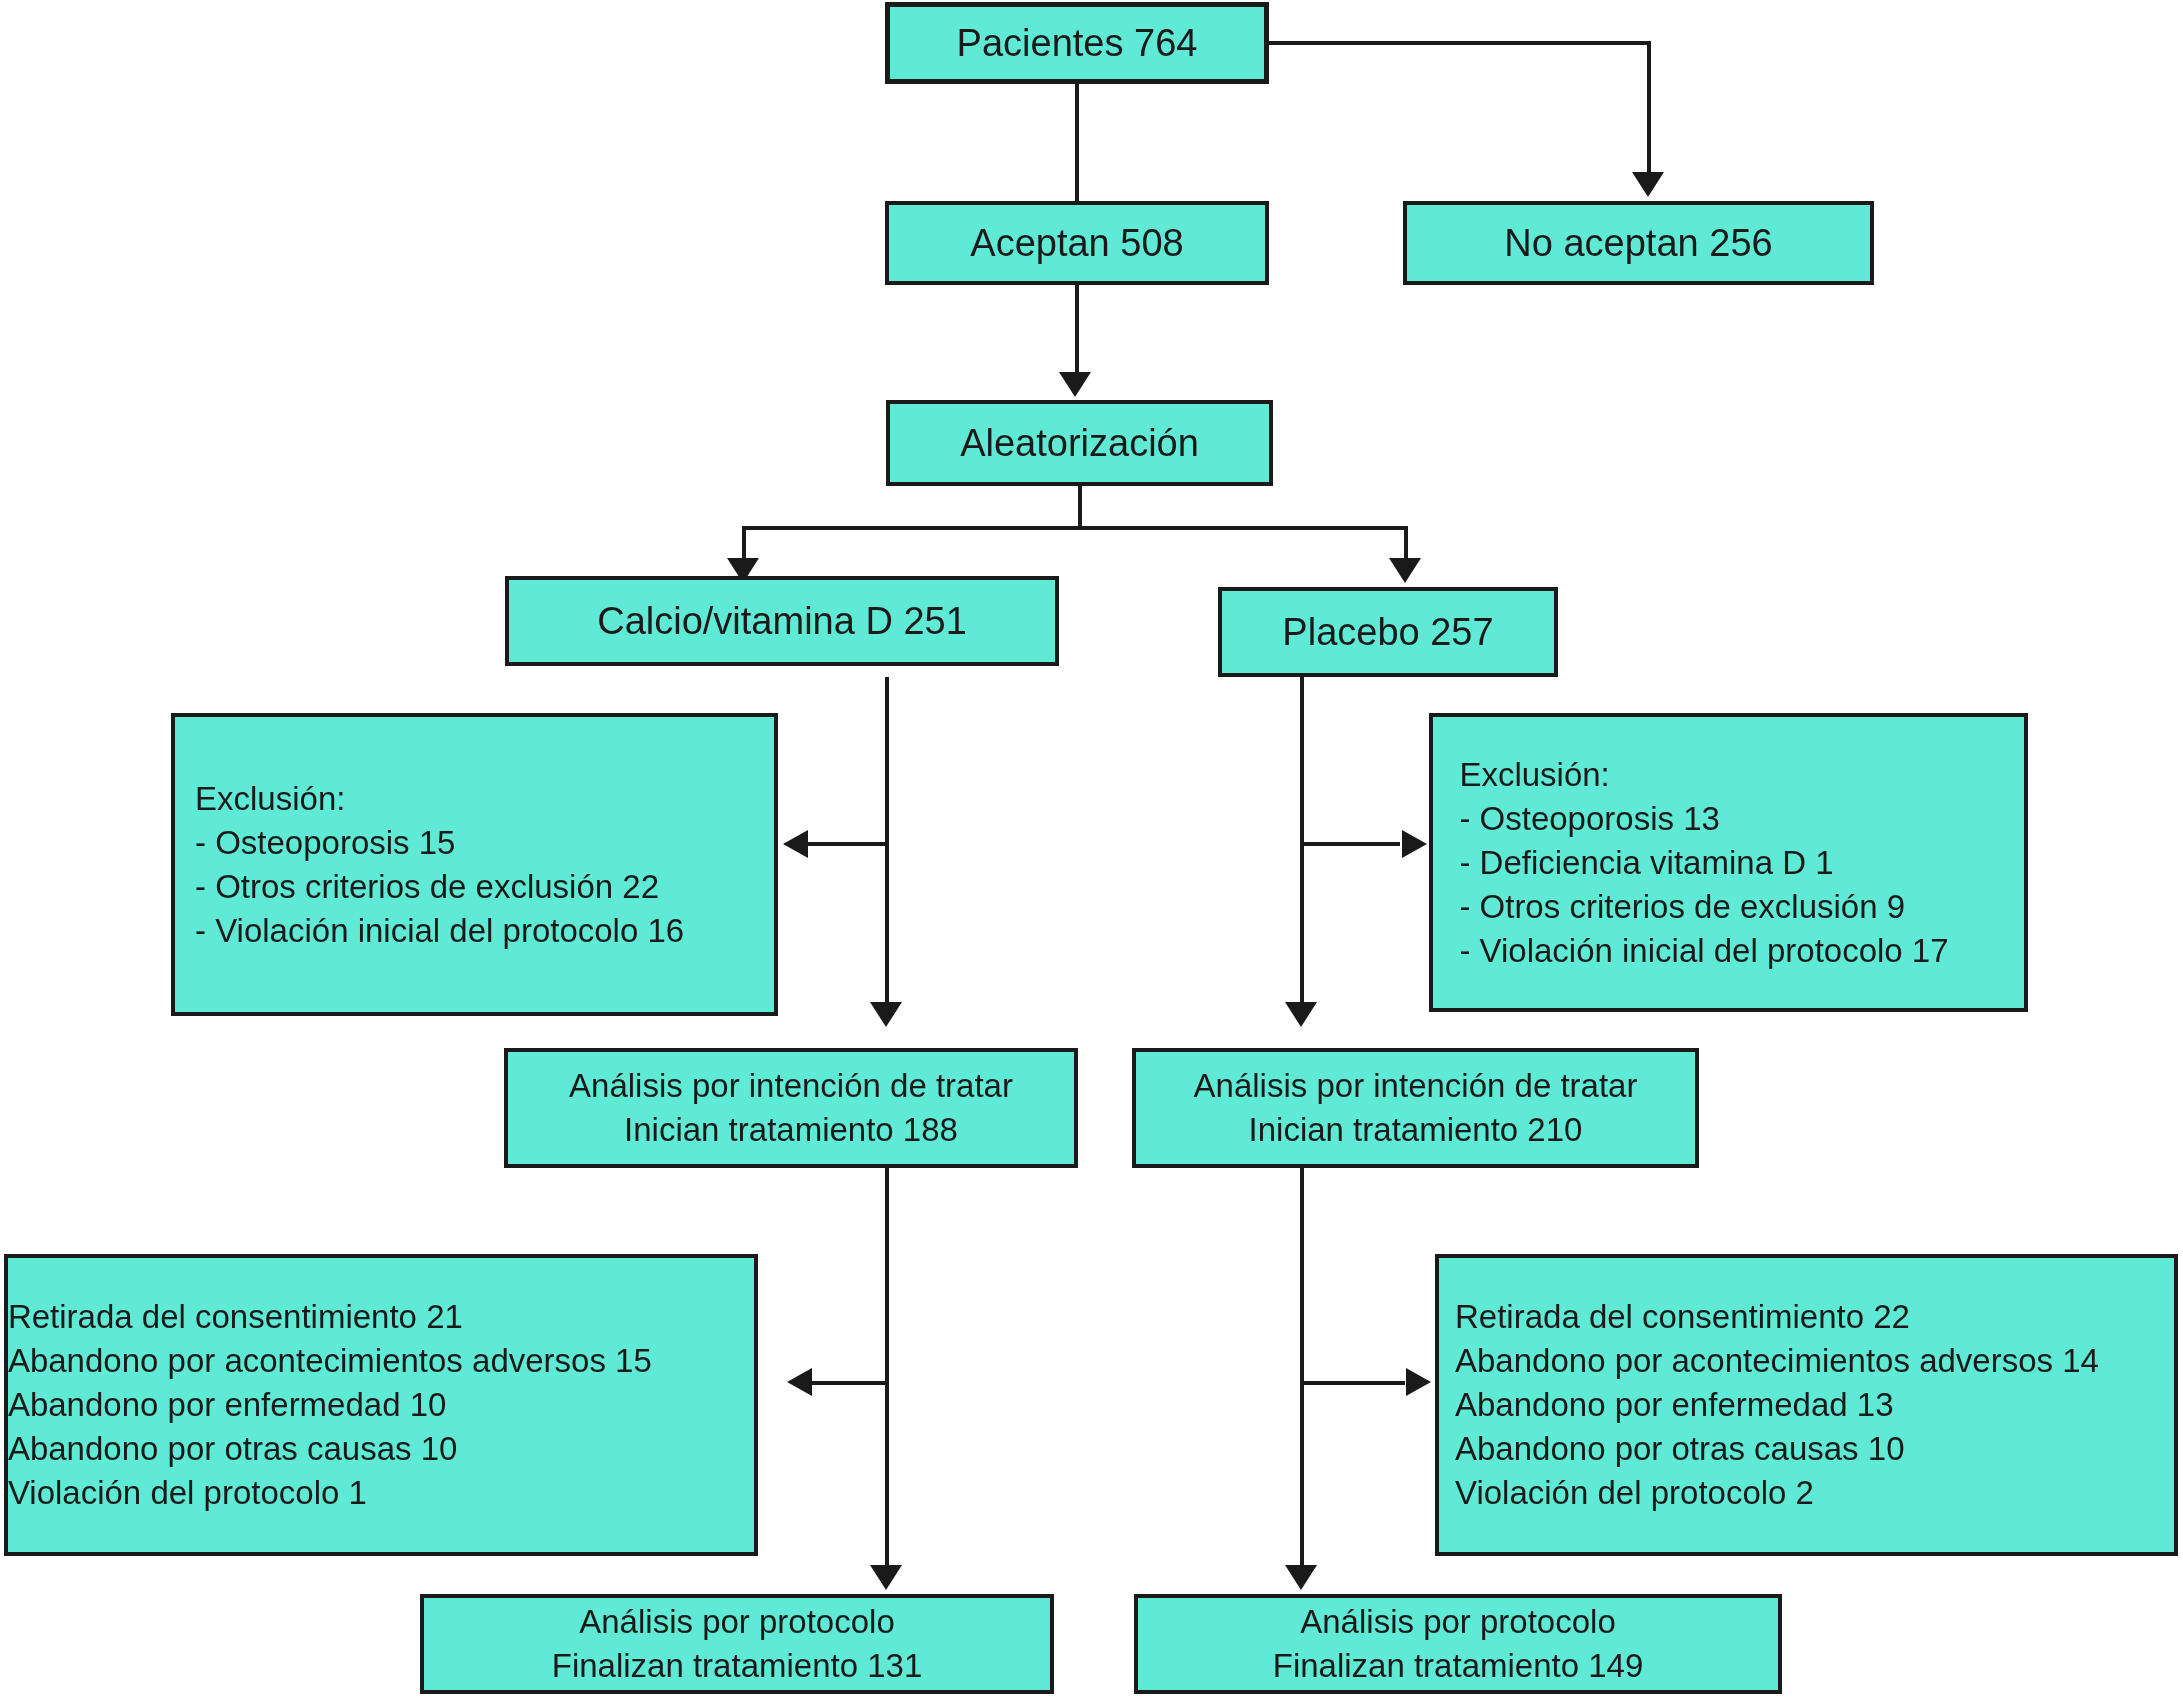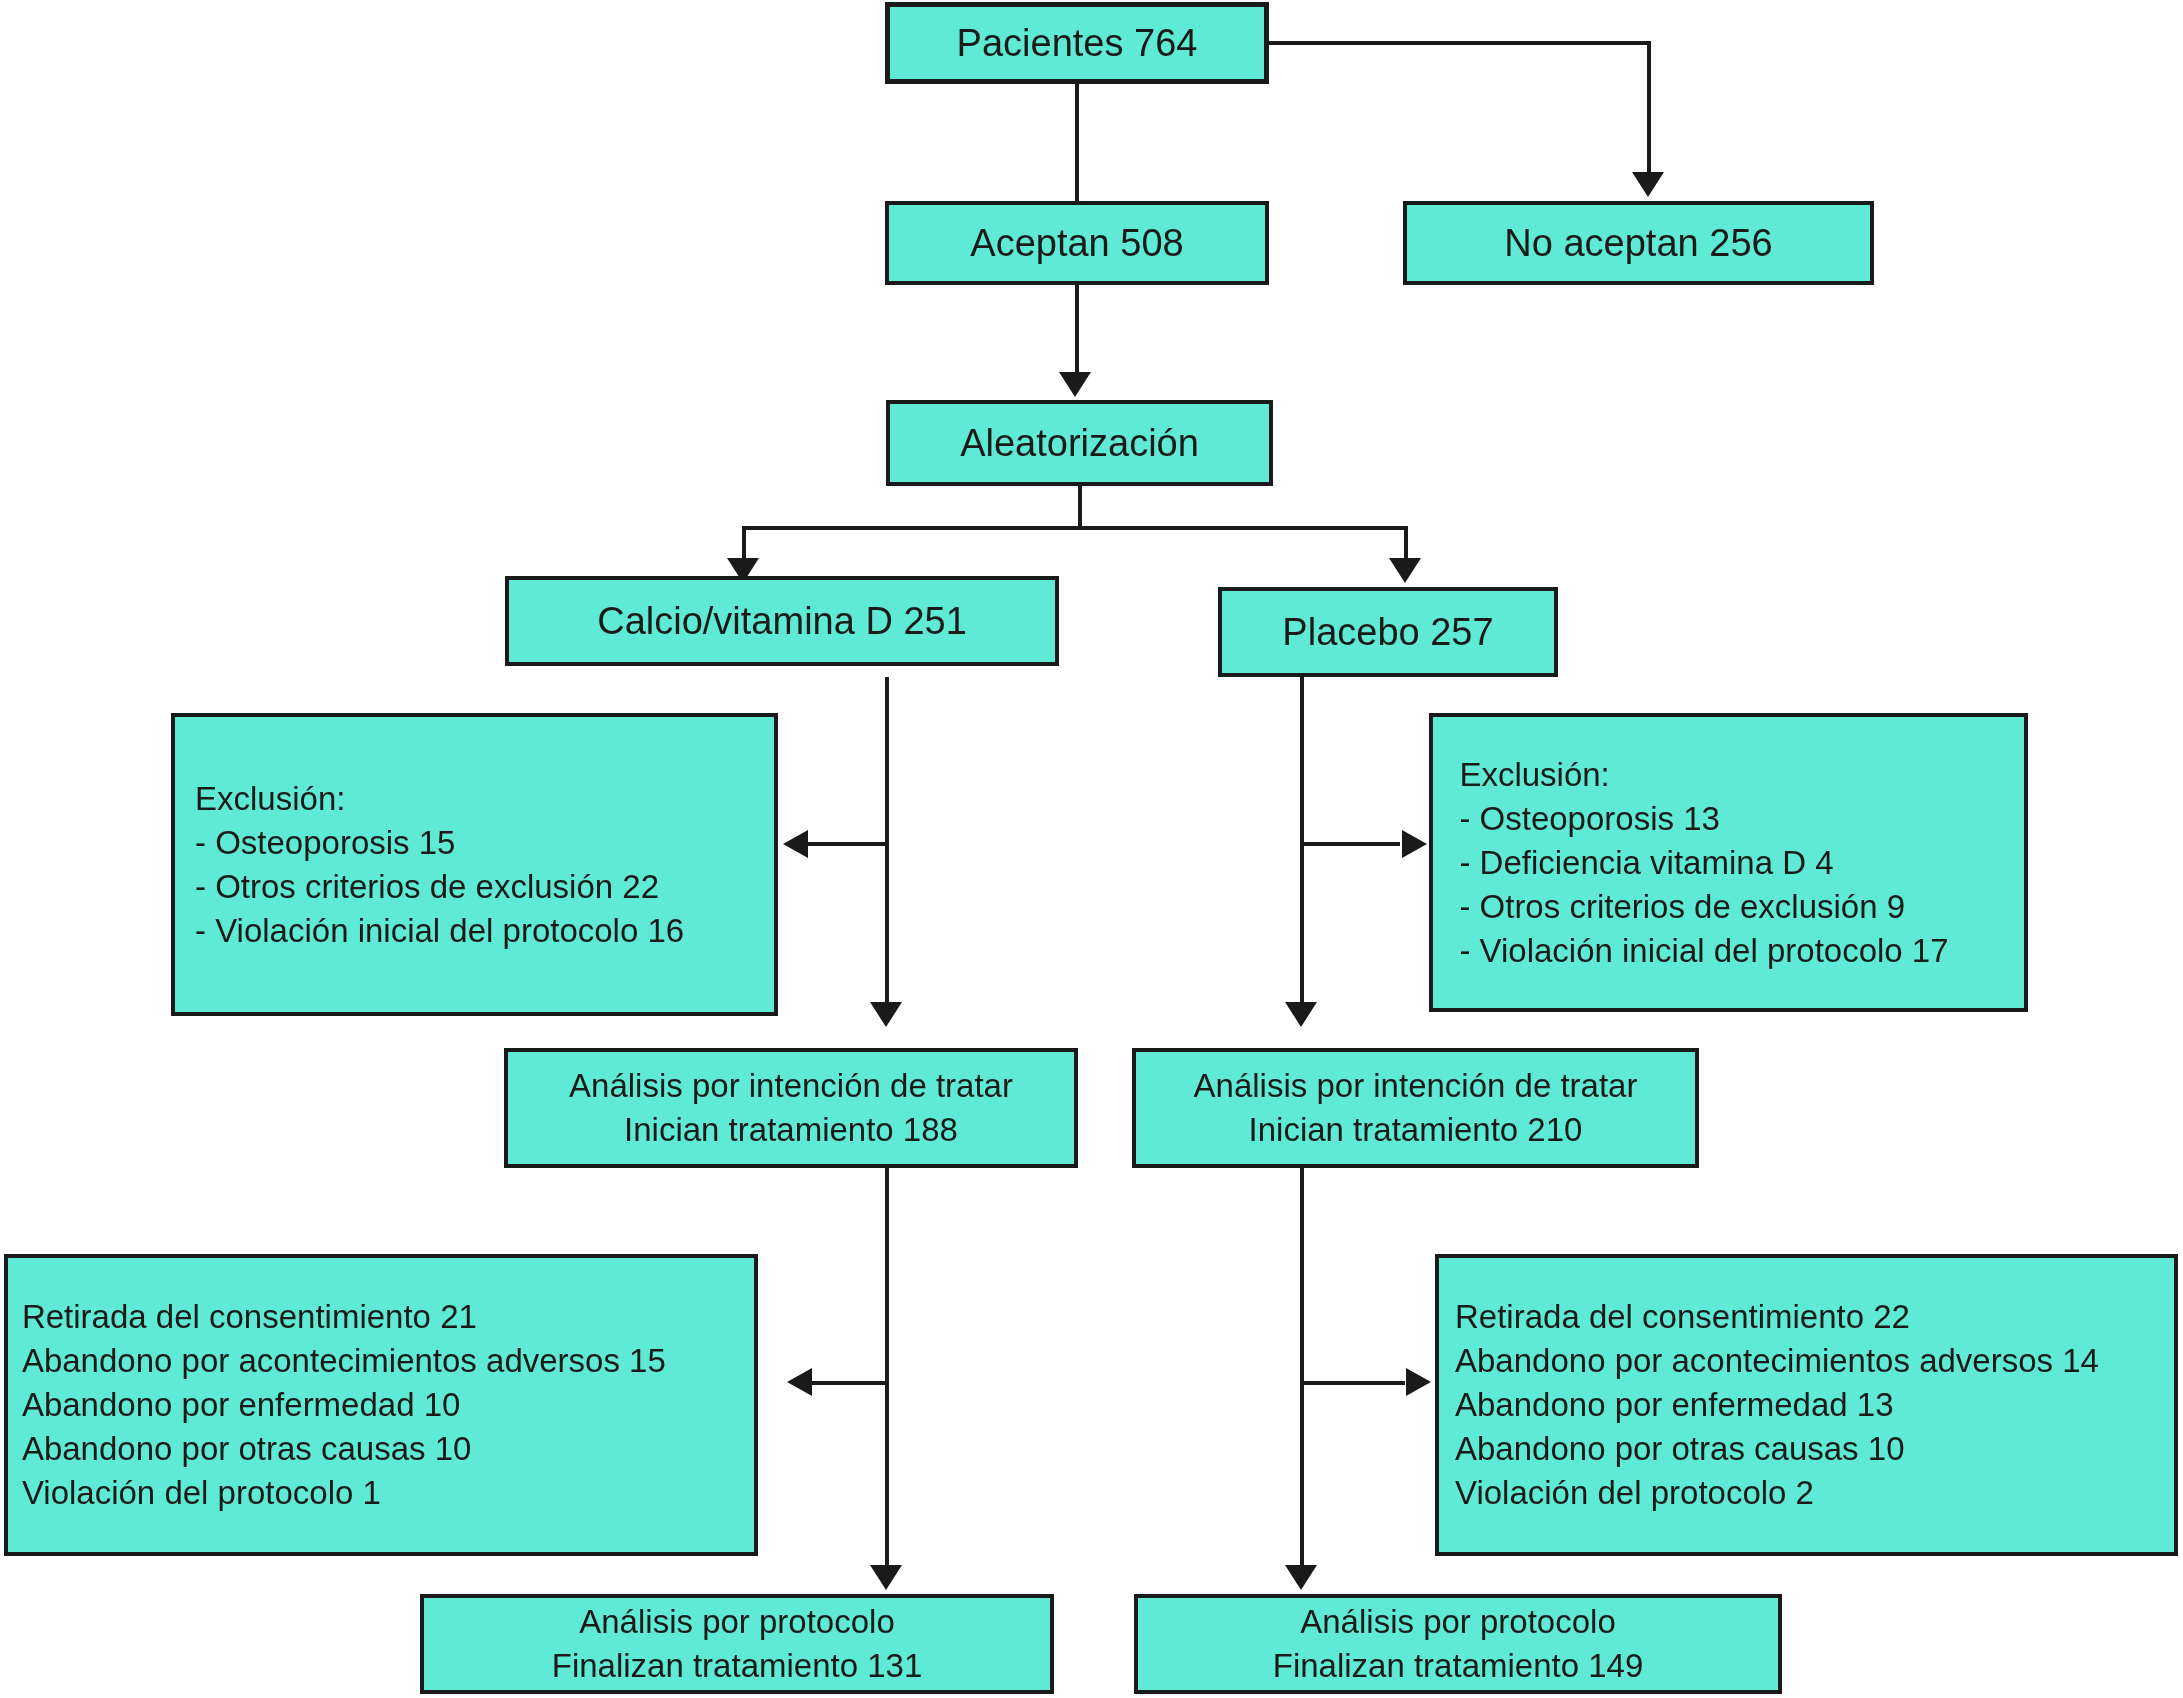--- a/index.html
+++ b/index.html
@@ -96,36 +96,36 @@
   <div class="box leftalign" style="left:171px;top:713px;width:607px;height:303px;padding-left:20px">
     <div class="txt">Exclusión:</div>
     <div class="txt">- Osteoporosis 15</div>
     <div class="txt">- Otros criterios de exclusión 22</div>
     <div class="txt">- Violación inicial del protocolo 16</div>
   </div>
 
   <div class="box leftalign" style="left:1429px;top:713px;width:599px;height:299px;padding-left:26.4px">
     <div class="txt">Exclusión:</div>
     <div class="txt">- Osteoporosis 13</div>
-    <div class="txt">- Deficiencia vitamina D 4</div>
+    <div class="txt">- Deficiencia vitamina D 1</div>
     <div class="txt">- Otros criterios de exclusión 9</div>
     <div class="txt">- Violación inicial del protocolo 17</div>
   </div>
 
   <div class="box center" style="left:504px;top:1048px;width:574px;height:120px">
     <div class="txt">Análisis por intención de tratar</div>
     <div class="txt">Inician tratamiento 188</div>
   </div>
 
   <div class="box center" style="left:1132px;top:1048px;width:567px;height:120px">
     <div class="txt">Análisis por intención de tratar</div>
     <div class="txt">Inician tratamiento 210</div>
   </div>
 
-  <div class="box leftalign" style="left:3.9px;top:1254px;width:754px;height:302px;padding-left:14px">
+  <div class="box leftalign" style="left:3.9px;top:1254px;width:754px;height:302px;padding-left:0">
     <div class="txt">Retirada del consentimiento 21</div>
     <div class="txt">Abandono por acontecimientos adversos 15</div>
     <div class="txt">Abandono por enfermedad 10</div>
     <div class="txt">Abandono por otras causas 10</div>
     <div class="txt">Violación del protocolo 1</div>
   </div>
 
   <div class="box leftalign" style="left:1435px;top:1254px;width:743px;height:302px;padding-left:16px">
     <div class="txt">Retirada del consentimiento 22</div>
     <div class="txt">Abandono por acontecimientos adversos 14</div>

